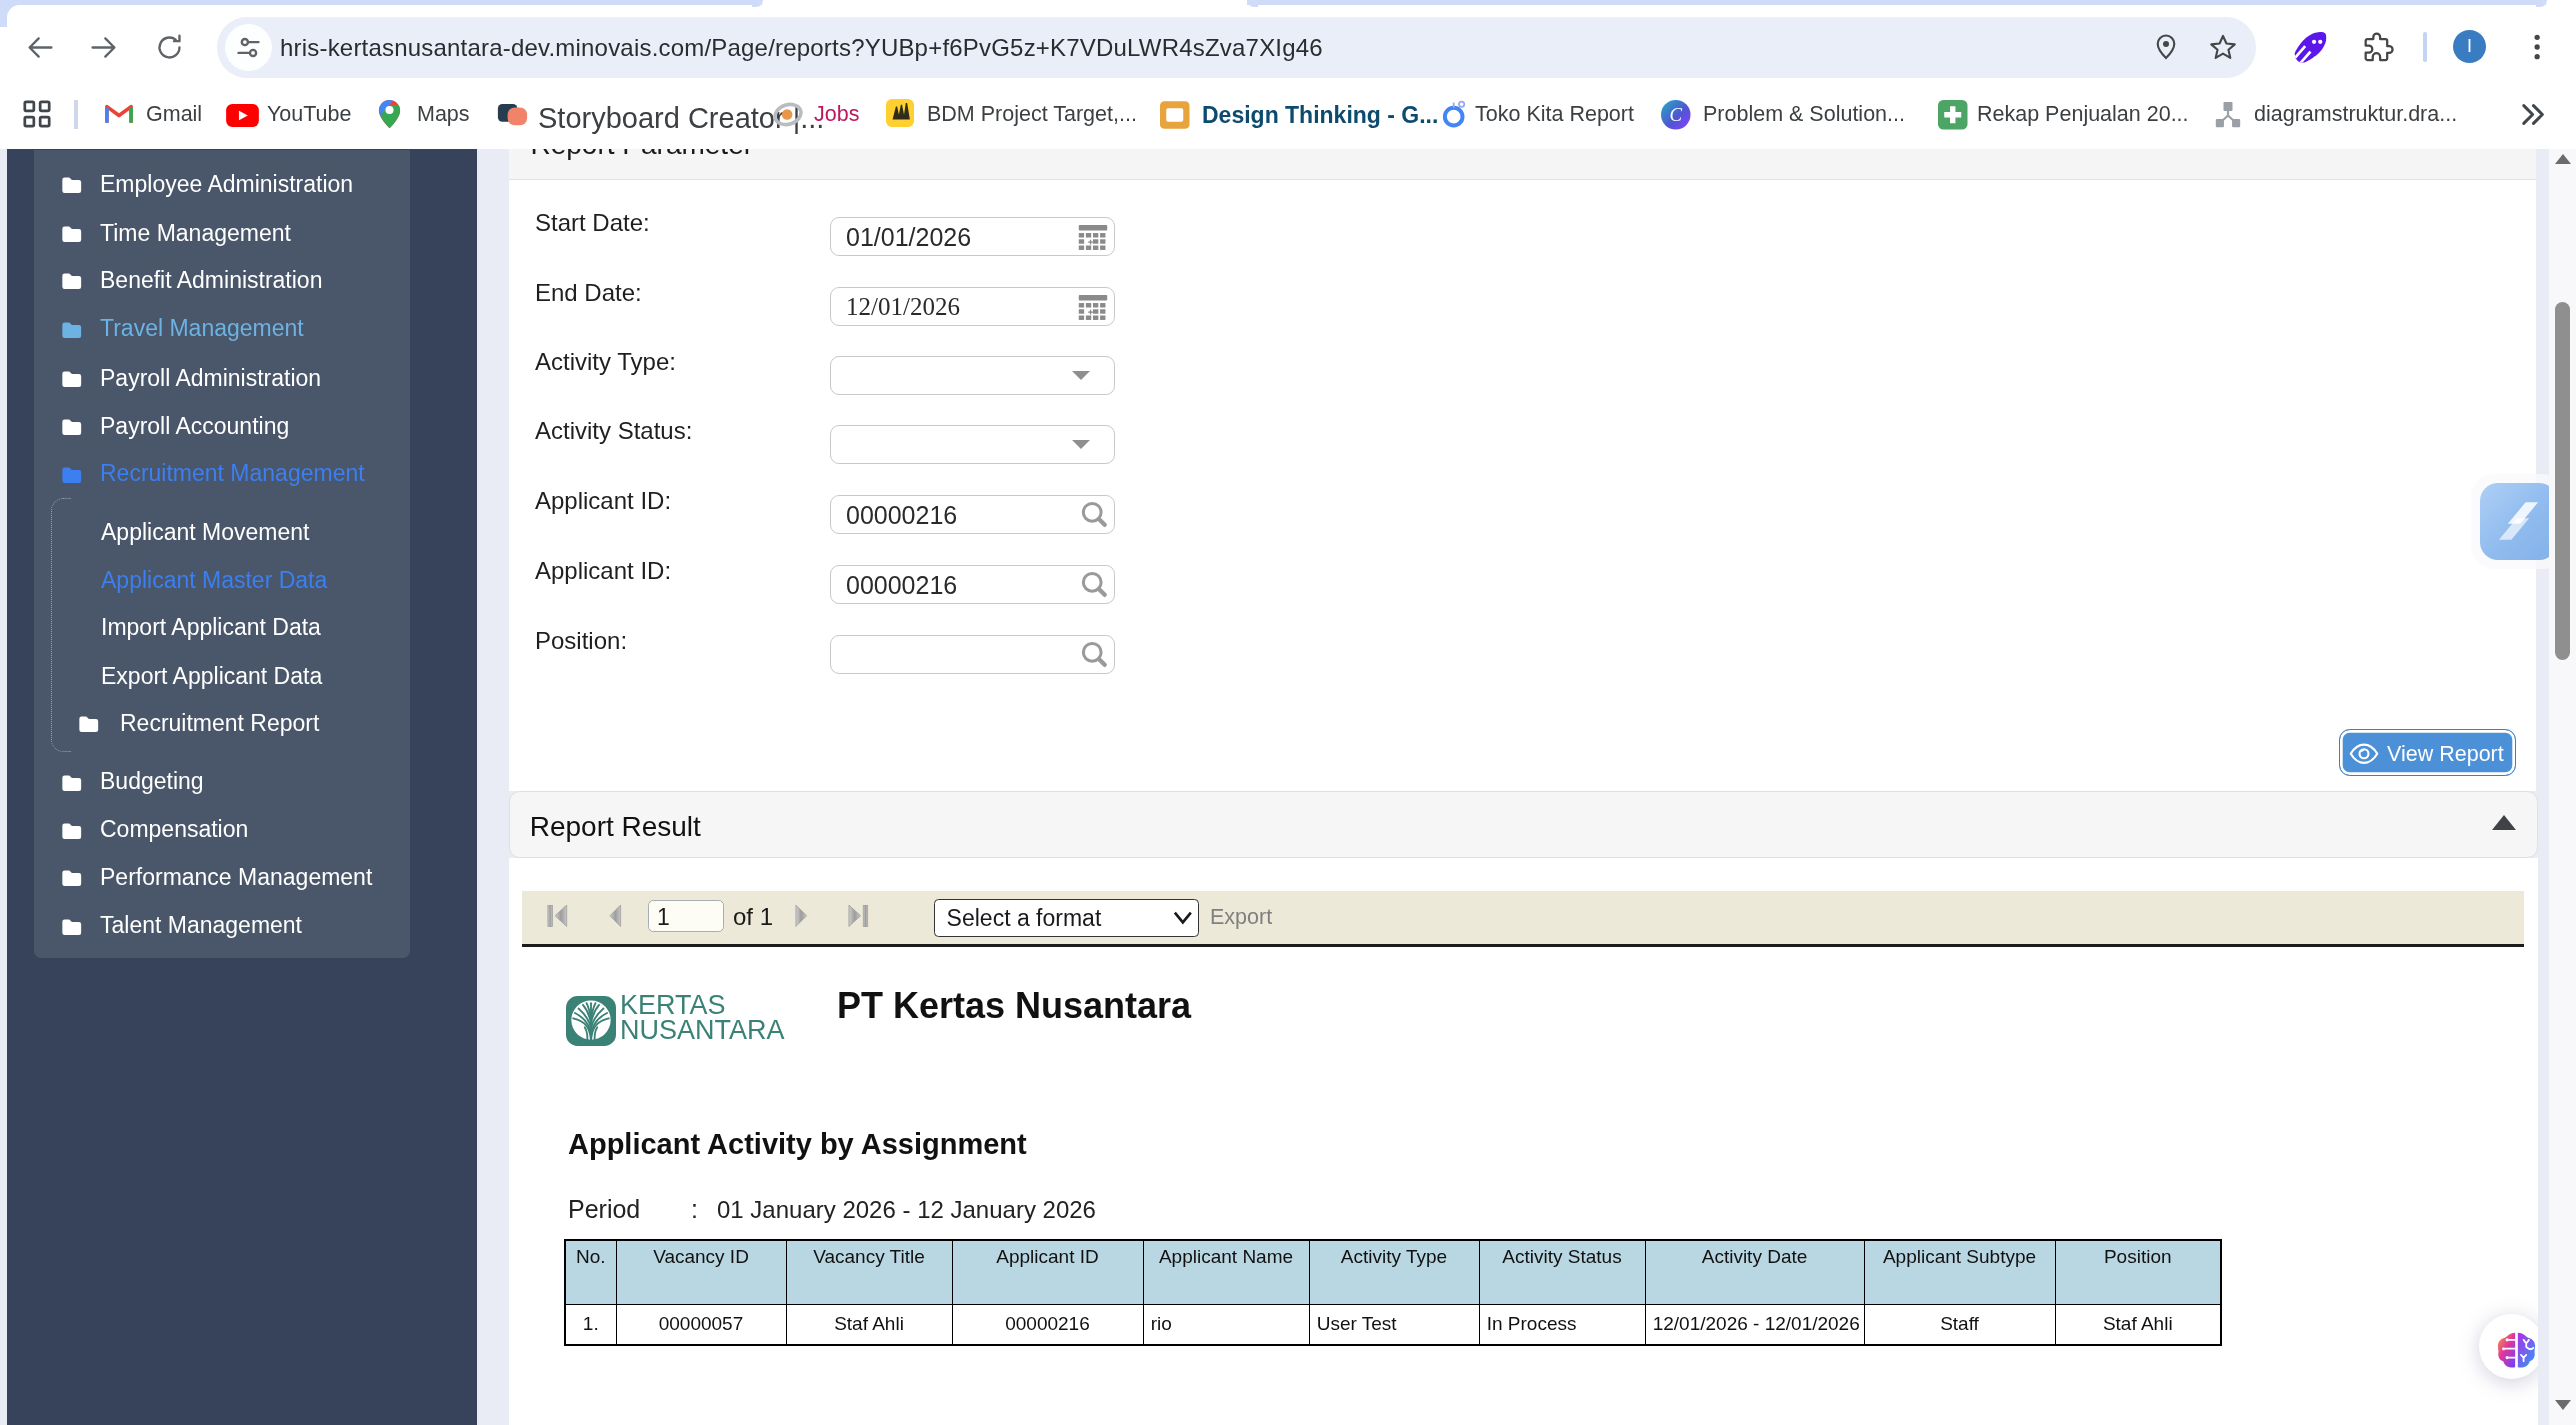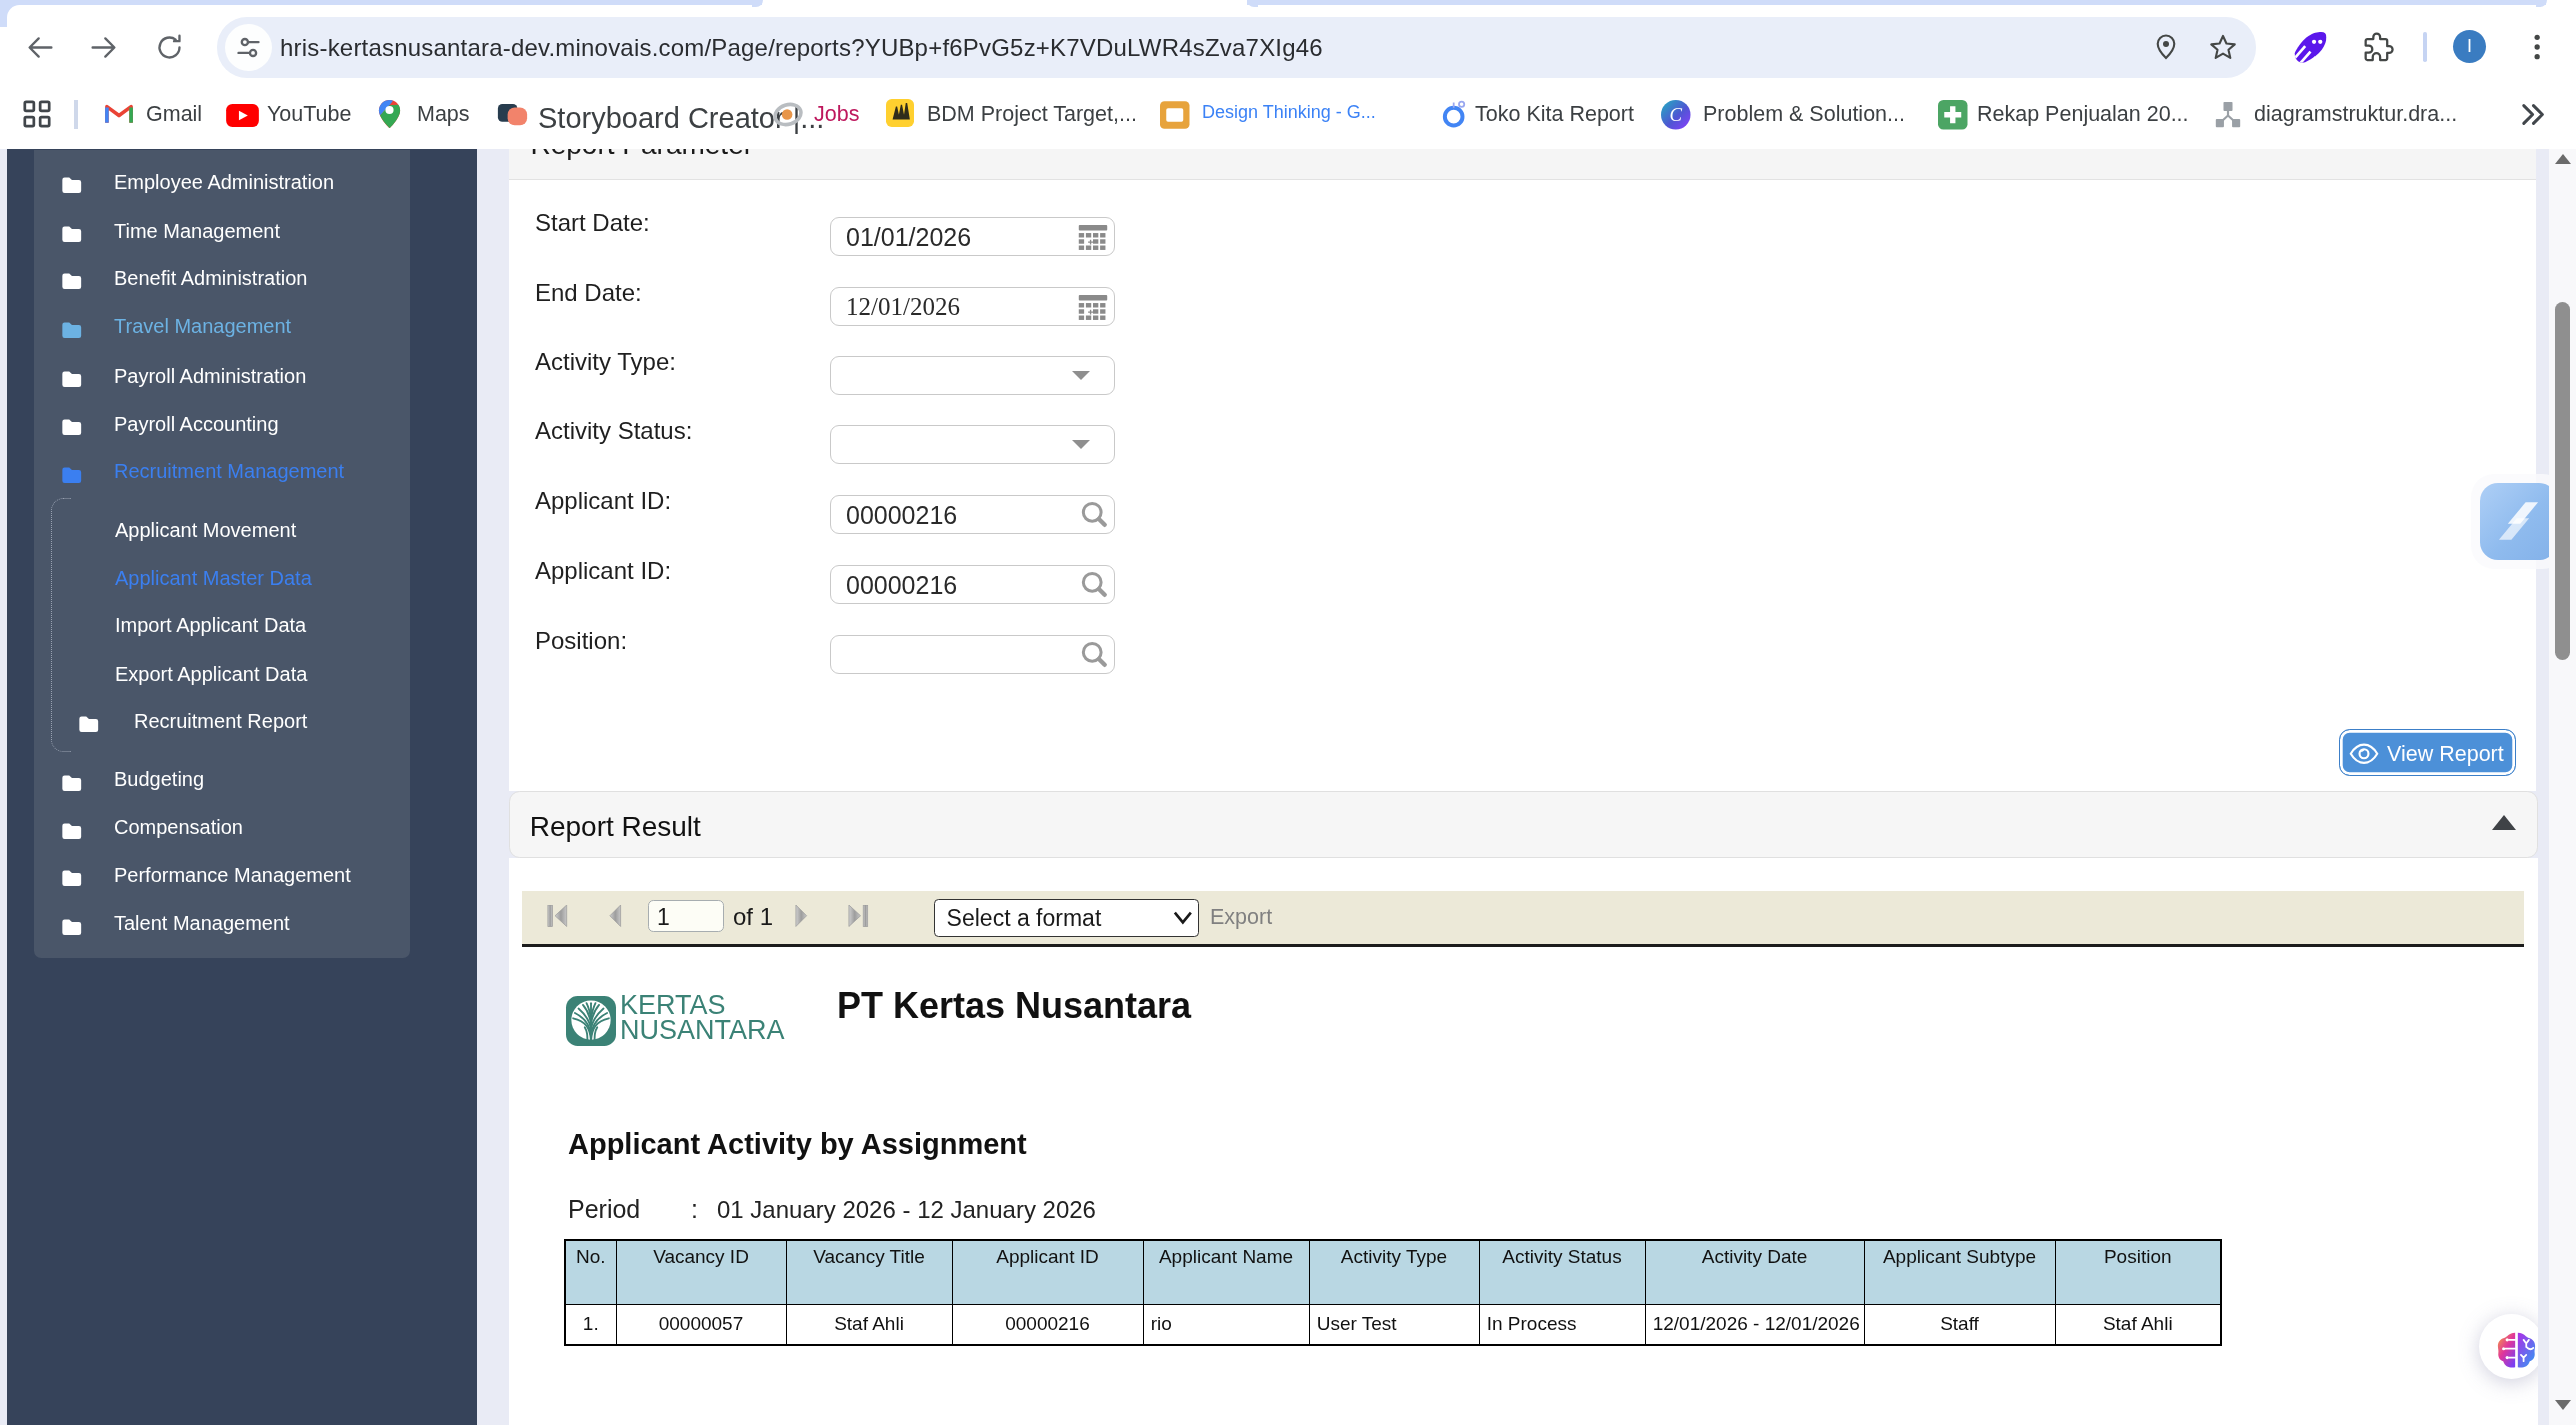--- a/index.html
+++ b/index.html
@@ -1,19 +1,19 @@
 <!DOCTYPE html>
 <html style="font-size:14.3px"><head>
 <meta charset="utf-8">
 <style>
   * { margin:0; padding:0; box-sizing:border-box; }
   html,body { width:2576px; height:1425px; overflow:hidden; }
   body { font-family:"Liberation Sans", sans-serif; position:relative; background:#fff; }
   .abs { position:absolute; }
-  .mitem { font-size:20px; font-weight:500; color:#fff; white-space:nowrap;margin-left:14px; }
+  .mitem { font-size:23px; font-weight:500; color:#fff; white-space:nowrap; }
   .flabel { font-size:24px; color:#1f1f1f; white-space:nowrap; }
   .finput { width:285px; height:39px; background:#fff; border:1.8px solid #c9c9c9; border-radius:9px; }
   .finput > span { position:absolute; left:15px; top:5.4px; font-size:25px; color:#2a2a2a; }
   .finput .cal { position:absolute; right:5.4px; top:4.5px; }
   .finput .mag { position:absolute; right:4.5px; top:2.7px; }
   .ftri { position:absolute; right:24px; top:14.3px; width:0; height:0; border-left:9px solid transparent; border-right:9px solid transparent; border-top:9.8px solid #8f8f8f; }
   table .th td { background:#b9d7e3; border:1.8px solid #000; height:64px; vertical-align:top; text-align:center; padding-top:5.4px; }
   table .tr td { background:#fff; border:1.8px solid #000; height:41px; vertical-align:middle; text-align:center; }
   table .tr td.lft { text-align:left; padding-left:7.2px; }
   table { border:2.7px solid #000; }
@@ -145,21 +145,21 @@
   <svg class="abs" style="left:886px;top:99px;" width="28" height="28" viewBox="0 0 34 34">
     <rect x="0" y="0" width="34" height="34" rx="7" fill="#ffd02f"></rect>
     <path d="M8 25 L12 9 l1.5 0 L17 25 Z M14.5 25 L18 7 l1.5 0 L23 25 Z M21 25 L24 5 l1.7 0 L29 25 Z" fill="#1a1a1a" opacity="0.9"></path>
   </svg>
   <div class="abs bmtext" style="left:927px;top:102px;font-size:21.5px;color:#3c4043;">BDM Project Target,...</div>
 
   <svg class="abs" style="left:1160px;top:101px;" width="29.5" height="28" viewBox="0 0 33 31">
     <rect x="0" y="0" width="33" height="31" rx="5" fill="#e7a33c"></rect>
     <rect x="7" y="8" width="19" height="15" rx="2" fill="#fff"></rect>
   </svg>
-  <div class="abs bmtext" style="left:1202px;top:102px;font-size:18px;color:#3b82f6;">Design Thinking - G...</div>
+  <div class="abs bmtext" style="left:1202px;top:102px;font-size:23px;color:#0c4a6e;font-weight:bold;">Design Thinking - G...</div>
 
   <svg class="abs" style="left:1441px;top:99px;" width="28" height="30" viewBox="0 0 31 34">
     <circle cx="14" cy="20" r="10" fill="none" stroke="#4285f4" stroke-width="4.5"></circle>
     <circle cx="23" cy="6" r="3" fill="none" stroke="#9aa8f0" stroke-width="2"></circle>
     <path d="M14 10 V4" stroke="#9aa8f0" stroke-width="2"></path>
   </svg>
   <div class="abs bmtext" style="left:1475px;top:102px;font-size:21.5px;color:#3c4043;">Toko Kita Report</div>
 
   <svg class="abs" style="left:1661px;top:100px;" width="29.5" height="29.5" viewBox="0 0 33 33">
     <defs>

